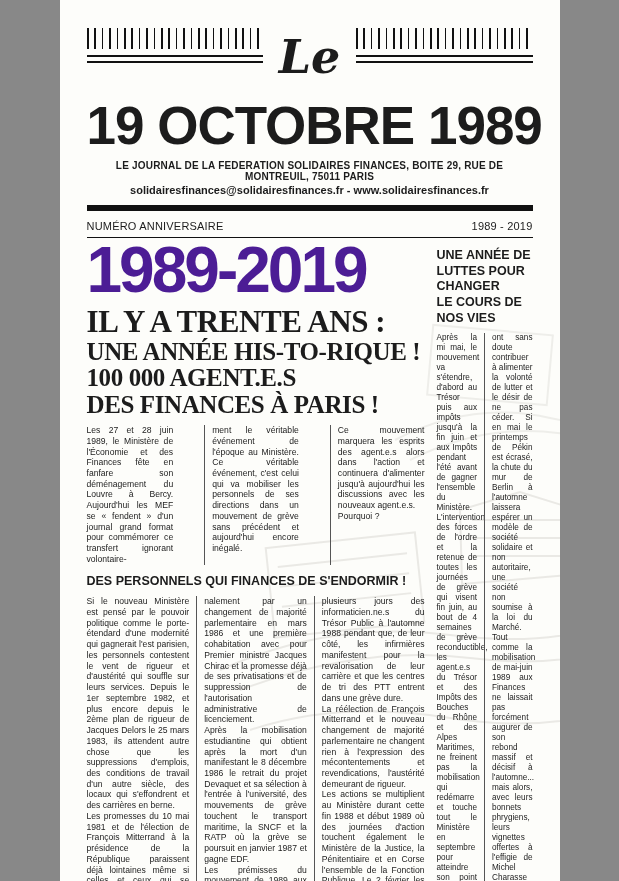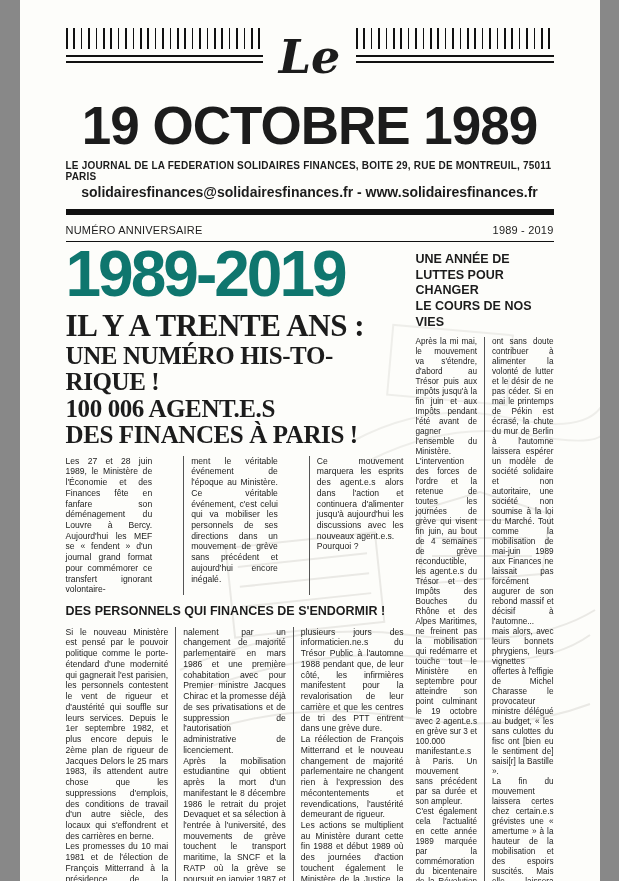--- a/index.html
+++ b/index.html
@@ -1,24 +1,24 @@
 <!DOCTYPE html>
 <html lang="fr"><head>
 <meta charset="utf-8">
 <style>
   * { margin:0; padding:0; box-sizing:border-box; }
   html,body { background:#888; }
   .page {
     position:relative;
-    width:580px; height:881px;
+    width:500px; height:881px;
     margin:0 auto;
     background:#fdfdfa;
     color:#1c1c1c;
     font-family:"Liberation Sans", sans-serif;
-    padding:0 46px;
+    padding:0 27px;
     overflow:hidden;
   }
   .wm { position:absolute; z-index:0; opacity:0.16; pointer-events:none; }
   .wm1 { left:150px; top:420px; }
   .wm2 { left:330px; top:300px; opacity:0.12; }
   header, .kicker, .kicker-rule, .content { position:relative; z-index:1; }
 
   
   .mast-top { display:flex; align-items:flex-end; margin-top:28px; }
   .mast-side { flex:1; }
@@ -26,36 +26,36 @@
   .dbl { margin-top:6px; height:8px; border-top:2.5px solid #111; border-bottom:2.5px solid #111; }
   .logo-script {
     font-family:"DejaVu Serif", serif; font-style:italic; font-weight:600;
     font-size:46px; line-height:0.7; margin:0 16px; transform:translateY(10px);
   }
   .title {
     margin-top:36px; text-align:center;
     font-size:53px; font-weight:900; letter-spacing:-1px; line-height:1;
     white-space:nowrap;
   }
-  .subtitle { margin-top:8px; text-align:left; font-size:10px; font-weight:700; letter-spacing:0.2px; }
-  .contact  { margin-top:2px; text-align:center; font-size:14px; font-weight:600; }
+  .subtitle { margin-top:8px; text-align:center; font-size:10px; font-weight:700; letter-spacing:0.2px; }
+  .contact  { margin-top:2px; text-align:center; font-size:11px; font-weight:600; }
   .thick-bar { margin-top:9px; height:6px; background:#111; }
 
   
   .kicker { display:flex; justify-content:space-between; margin-top:9px; font-size:11px; font-weight:400; letter-spacing:0.2px; }
   .kicker-rule { margin-top:5px; border-top:1.6px solid #111; }
 
   
   .content { display:flex; gap:12px; margin-top:4px; }
   .left-zone { width:338px; flex:none; }
   .right-zone { flex:1; min-width:0; }
 
   .big-number {
     font-size:64px; font-weight:800; letter-spacing:-3px; line-height:0.98;
-    color:#0f766e; margin-top:-3px;
+    color:#4c1d95; margin-top:-3px;
   }
   .headline { font-weight:800; letter-spacing:-0.4px; margin-top:4px; }
   .headline span { display:block; line-height:1.06;font-family:Liberation Serif, serif; }
   .hl1 { font-size:31px; }
   .hl2 { font-size:25px; }
 
   .section-heading { font-size:12.5px; font-weight:800; margin:9px 0 7px; line-height:1.25; white-space:pre-line; }
   .right-zone .section-heading { margin-top:6px; }
 
   .cols { display:flex; }
@@ -120,22 +120,22 @@
     <span>1989 - 2019</span>
   </div>
   <div class="kicker-rule"></div>
 
   <main class="content">
 
     <section class="left-zone">
       <div class="big-number">1989-2019</div>
       <h2 class="headline">
         <span class="hl1">IL Y A TRENTE ANS :</span>
-        <span class="hl2">UNE NUMÉRO HIS-TO-RIQUE !</span>
-        <span class="hl2">100 006 AGENT.E.S</span>
+        <span class="hl2">UNE ANNÉE HIS-TO-RIQUE !</span>
+        <span class="hl2">100 000 AGENT.E.S</span>
         <span class="hl2">DES FINANCES À PARIS !</span>
       </h2>
 
       <div class="cols intro">
         <div class="col body-text">Les 27 et 28 juin 1989, le Ministère de l'Économie et des Finances fête en fanfare son déménagement du Louvre à Bercy. Aujourd'hui les MEF se « fendent » d'un journal grand format pour commémorer ce transfert ignorant volontaire-</div>
         <div class="col body-text">ment le véritable événement de l'époque au Ministère. Ce véritable événement, c'est celui qui va mobiliser les personnels de ses directions dans un mouvement de grève sans précédent et aujourd'hui encore inégalé.</div>
         <div class="col body-text">Ce mouvement marquera les esprits des agent.e.s alors dans l'action et continuera d'alimenter jusqu'à aujourd'hui les discussions avec les nouveaux agent.e.s.
 Pourquoi ?</div>
       </div>
 

